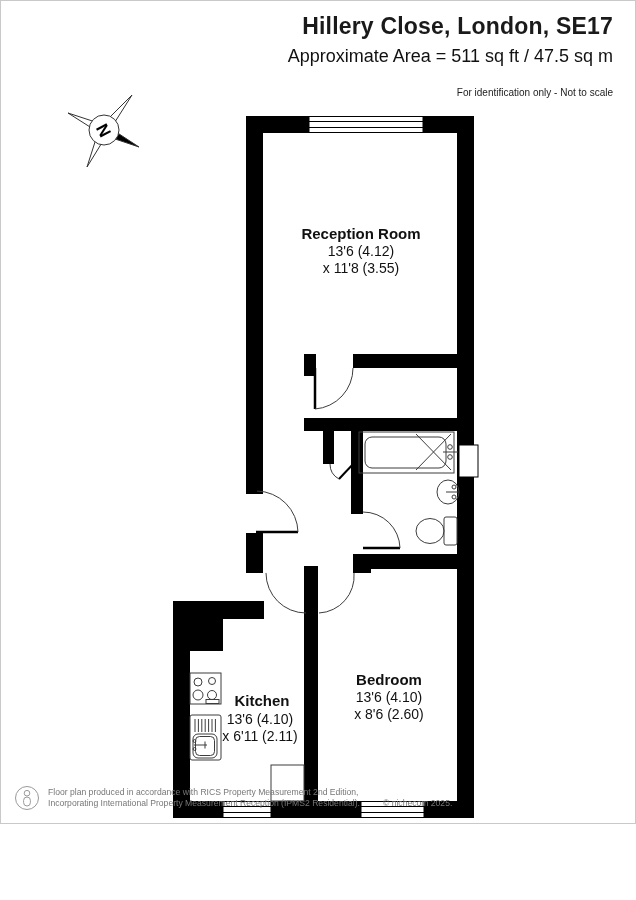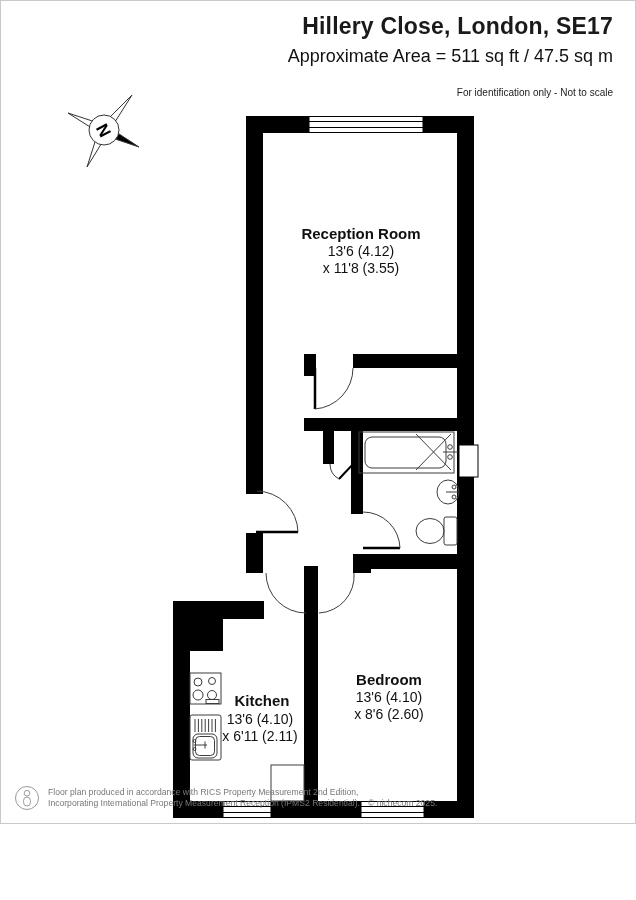--- a/index.html
+++ b/index.html
@@ -30,21 +30,21 @@
   .room-dim{font-size:14px;fill:#111;}
   .floor-label{font-weight:bold;font-size:15px;fill:#111;}
   .footer{
     position:absolute;left:13px;bottom:12px;
     display:flex;align-items:center;
   }
   .footer .ftext{
     margin-left:8px;font-size:8.6px;line-height:1.3;color:#777;
   }
   .footer .ref{margin-left:12px;}
-  .footer .copy{margin-left:8px;}
+  .footer .copy{margin-left:23px;}
 </style>
 </head>
 <body>
 
 <div class="sheet">
 
   <div class="header">
     <div class="title">Hillery Close, London, SE17</div>
     <div class="area">Approximate Area = 511 sq ft / 47.5 sq m</div>
     <div class="note">For identification only - Not to scale</div>

